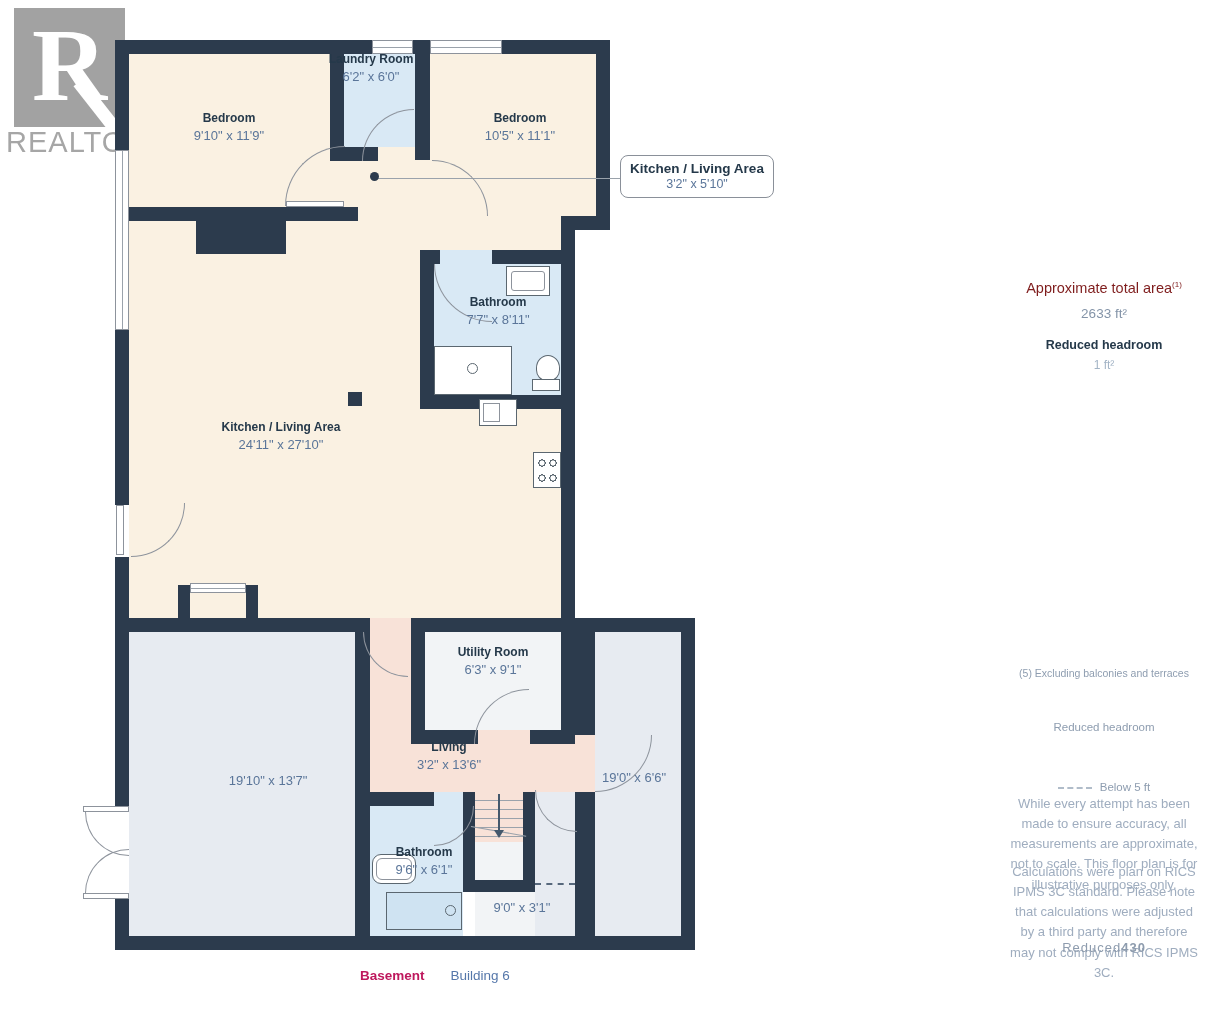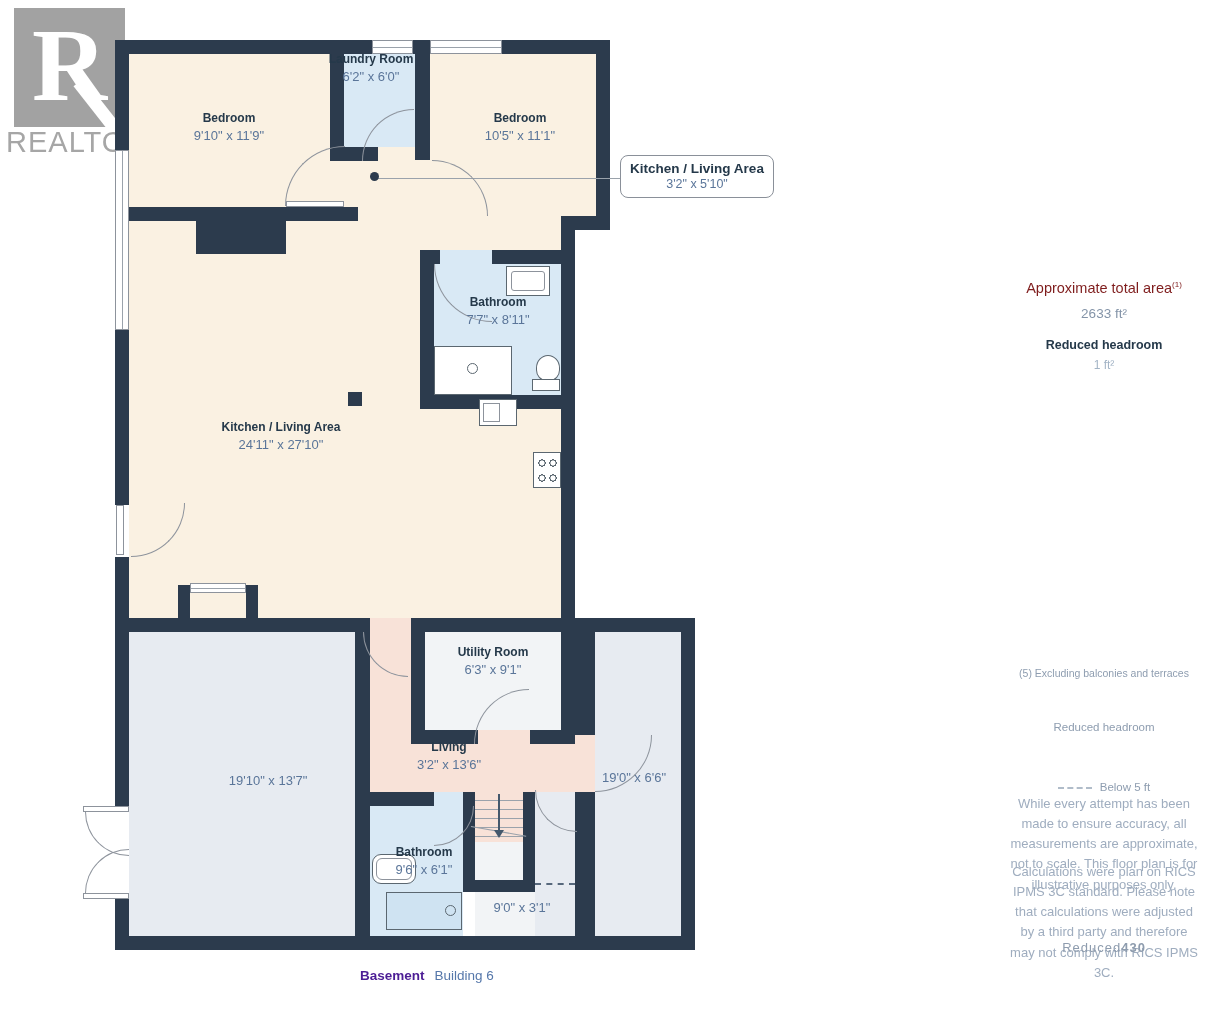--- a/index.html
+++ b/index.html
@@ -65,21 +65,21 @@
   .sb-subval{font-size:12px;color:#a3b4c6;}
   .sb-note{font-size:10.5px;color:#8e9db0;}
   .sb-legend-title{font-size:11.5px;color:#8e9db0;}
   .sb-legend-row{font-size:11.5px;color:#8e9db0;}
   .dash-swatch{display:inline-block;width:34px;border-top:2px dashed #b0bcc9;vertical-align:middle;margin-right:8px;}
   .sb-disc{font-size:13px;color:#9fadbf;line-height:1.55;}
   .sb-brand{font-size:13px;color:#8e9cae;letter-spacing:1px;}
   .sb-brand b{font-weight:700;}
   
   .footer{position:absolute;left:360px;top:968px;font-size:13.5px;z-index:6;white-space:nowrap;}
-  .footer .floor{font-weight:700;color:#4c1d95;margin-right:10px;}
+  .footer .floor{font-weight:700;color:#be185d;margin-right:26px;}
   .footer .building{color:#5577aa;}
 </style>
 </head>
 <body>
 
 <div>
   <div class="logo-box">
     <span class="logo-r">R</span>
     <span class="logo-leg"></span>
   </div>

